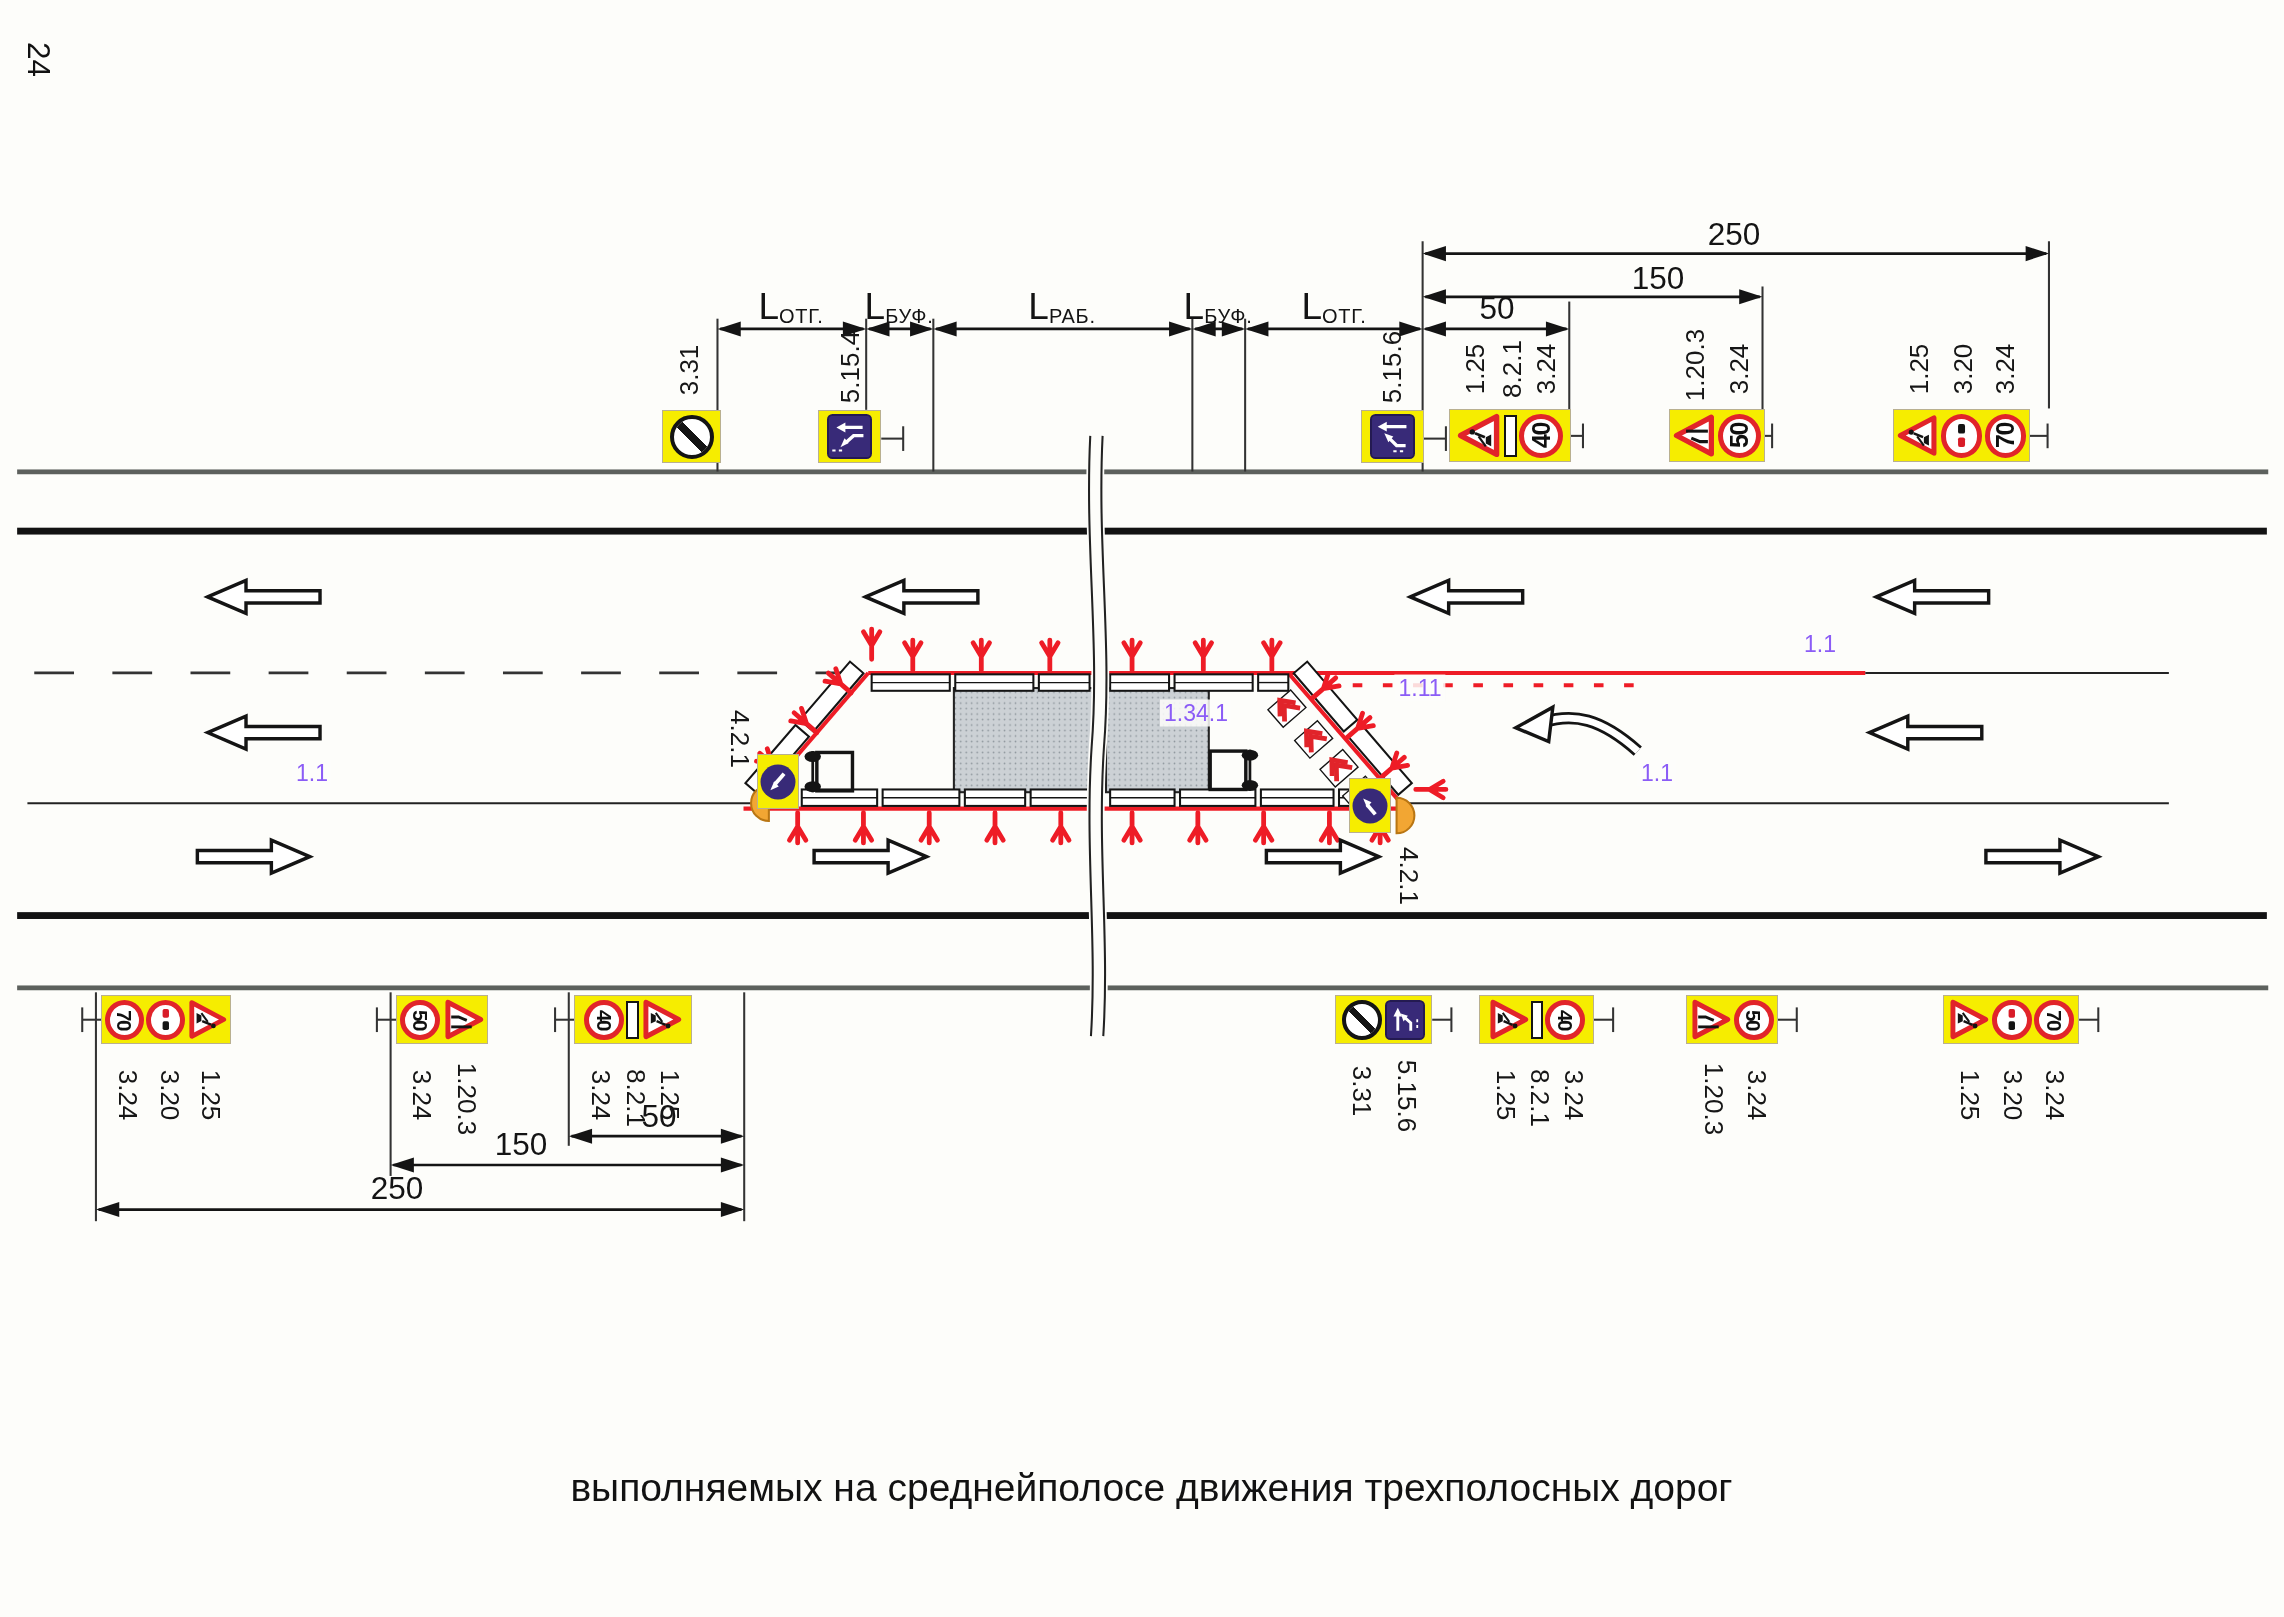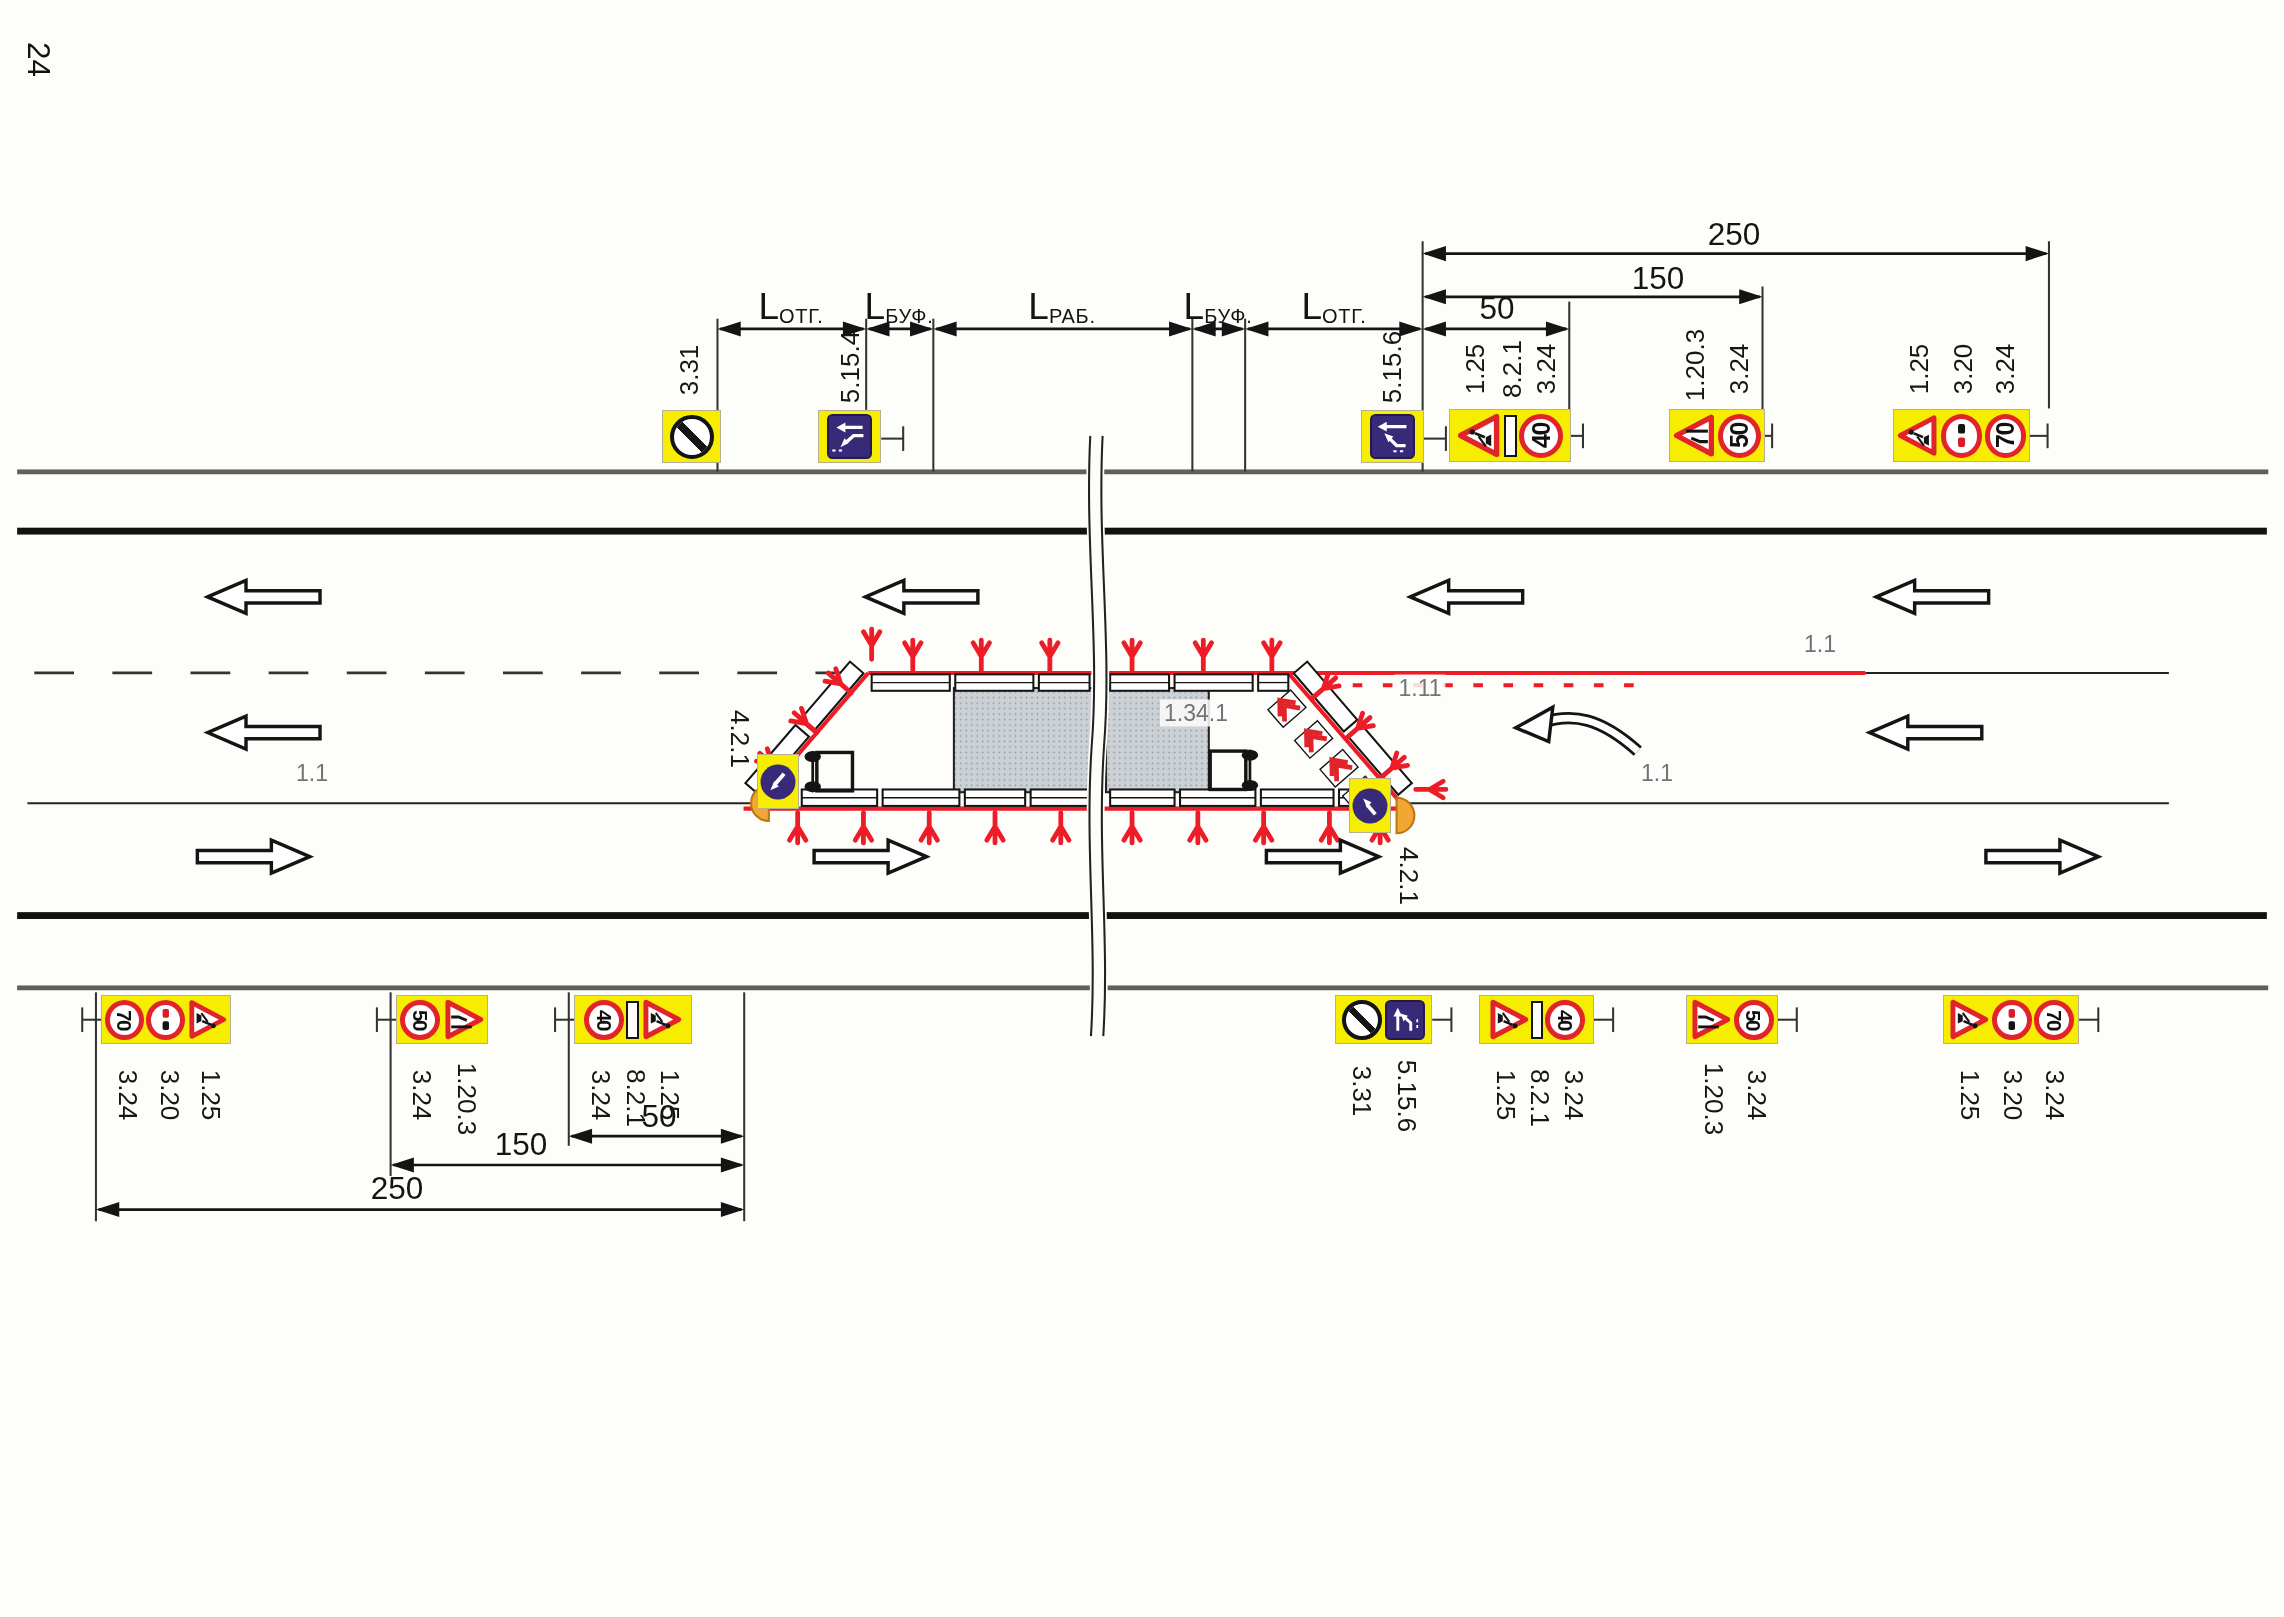--- a/index.html
+++ b/index.html
@@ -1,20 +1,20 @@
 <!DOCTYPE html>
 <html style="font-size:11px"><head>
 <meta charset="utf-8">
 <style>
   html,body{margin:0;padding:0;background:#ffffff;}
   #stage{position:relative;width:2284px;height:1618px;background:#fdfdfa;overflow:hidden;
          font-family:"Liberation Sans",sans-serif;color:#111;}
   #gfx{position:absolute;left:0;top:0;}
   .abs{position:absolute;}
-  .lbl{position:absolute;transform:translate(-50%,-50%);font-size:23px;font-weight:500;color:#737373;
+  .lbl{position:absolute;transform:translate(-50%,-50%);font-size:23px;font-weight:500;color:#8b5cf6;
        background:rgba(253,253,250,.85);padding:0 4.1px;white-space:nowrap;text-align:center;}
   .dimlbl{position:absolute;transform:translate(-50%,-50%);font-size:31.5px;color:#141414;white-space:nowrap;}
   .Lmain{font-size:37px;}
   .Lsub{font-size:20px;vertical-align:-4.1px;letter-spacing:0.7px;}
   .codelbl{position:absolute;font-size:26px;color:#161616;white-space:nowrap;transform-origin:center center;}
   .rotccw{transform:translate(-50%,-50%) rotate(-90deg);}
   .rotcw{transform:translate(-50%,-50%) rotate(90deg);}
   .shield{position:absolute;background:#f6ed00;border:1.4px solid #b9b090;box-sizing:border-box;
           display:flex;align-items:center;justify-content:center;gap:2.1px;padding:2.7px;}
   .c-sign{border-radius:50%;background:#fff;border:5.5px solid #e1242a;box-sizing:border-box;
@@ -557,14 +557,15 @@
       </svg>
     </div>
     <div class="c-sign itm-b">
         <span class="num numb r-cw">70</span>
       </div>
   </div>
   <div class="codelbl rotcw" style="left:1969px;top:1095px">1.25</div>
   <div class="codelbl rotcw" style="left:2012px;top:1095px">3.20</div>
   <div class="codelbl rotcw" style="left:2054px;top:1095px">3.24</div>
 
+  <div class="caption" style="top:1466px">выполняемых на среднейполосе движения трехполосных дорог</div>
 </div>
 
 
 </body></html>

